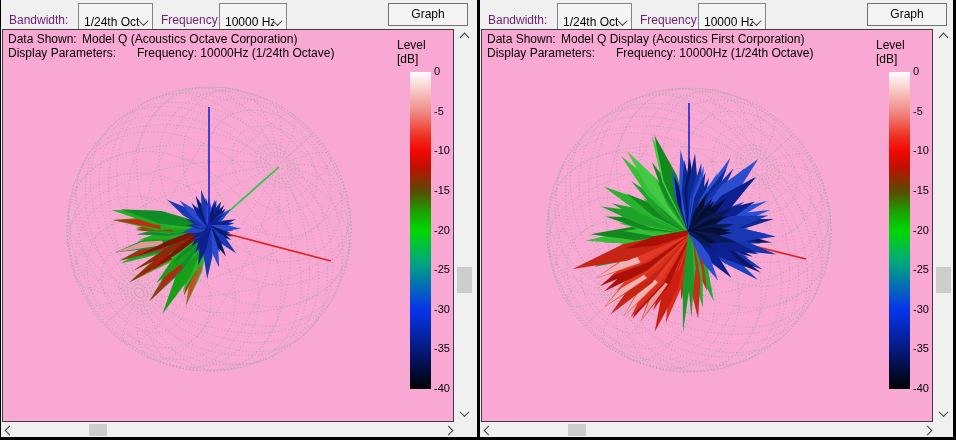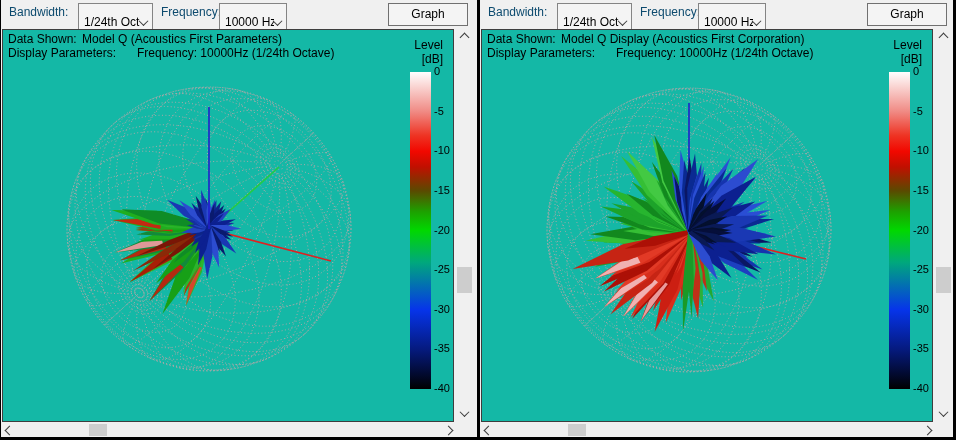--- a/index.html
+++ b/index.html
@@ -2,41 +2,41 @@
 <html><head>
 <meta charset="utf-8">
 <style>
   html,body{margin:0;padding:0}
   body{width:956px;height:440px;position:relative;background:#000;font-family:"Liberation Sans",sans-serif;overflow:hidden}
   .panel{position:absolute;top:0;height:437px;background:#f0f0f0;overflow:hidden}
   #panel-0{left:1px;width:476px}
   #panel-1{left:480px;width:473px}
 
   
-  .tb-label{position:absolute;top:5px;font-size:12px;color:#0c4a6e;white-space:nowrap}
+  .tb-label{position:absolute;top:13px;font-size:12px;color:#701a75;white-space:nowrap}
   .combo{position:absolute;top:3px;height:38px;background:#f4f4f4;border:1px solid #848484;box-sizing:border-box;
          font-size:12px;color:#000;display:flex;align-items:center;padding:3px 5px;white-space:nowrap;overflow:hidden}
   .combo .val{flex:1 1 auto;overflow:hidden}
   .btn{position:absolute;top:3px;left:387px;width:80px;height:23px;background:#f4f4f4;border:1px solid #707070;
        box-sizing:border-box;font-size:12px;color:#000;text-align:center;line-height:20px;padding:0}
   .chev{display:inline-block;width:6px;height:6px;border-left:1px solid #3c3c3c;border-bottom:1px solid #3c3c3c;flex:0 0 auto}
   .chev.down{transform:rotate(-45deg) translate(1px,-1px)}
   .chev.up{transform:rotate(135deg)}
   .chev.left{transform:rotate(45deg)}
   .chev.right{transform:rotate(225deg)}
 
   
-  .plotbox{position:absolute;left:1px;top:29px;width:452px;height:393px;background:#14b8a6;border:1px solid #3e3e3e;box-sizing:border-box}
+  .plotbox{position:absolute;left:1px;top:29px;width:452px;height:393px;background:#f9a8d4;border:1px solid #3e3e3e;box-sizing:border-box}
   .hdr{position:absolute;font-size:12px;color:#000;white-space:nowrap}
   .hdr.l1a{left:5px;top:2px}  .hdr.l1b{left:79px;top:2px}
   .hdr.l2a{left:5px;top:16px} .hdr.l2b{left:134px;top:16px}
   .plot-svg{position:absolute;left:0;top:0}
 
   
-  .cbar-title{position:absolute;left:394px;top:8px;width:46px;text-align:right;font-size:12px;line-height:14px;color:#000}
+  .cbar-title{position:absolute;left:394px;top:8px;width:46px;text-align:left;font-size:12px;line-height:14px;color:#000}
   .cbar{position:absolute;left:407px;top:42px;width:21px;height:317px}
   .ctick{position:absolute;left:431px;font-size:11px;color:#000;white-space:nowrap}
 
   
   .vsb{position:absolute;left:455px;top:29px;width:17px;height:393px;background:#f0f0f0}
   .vsb .arr{position:absolute;left:0;width:17px;height:17px;display:flex;align-items:center;justify-content:center}
   .vsb .arr.top{top:0}.vsb .arr.bot{bottom:0}
   .vsb .thumb{position:absolute;left:1px;width:15px;top:238px;height:26px;background:#cdcdcd}
   .hsb{position:absolute;left:0;top:423px;width:456px;height:14px;background:#f0f0f0}
   .hsb .arr{position:absolute;top:0;width:17px;height:14px;display:flex;align-items:center;justify-content:center}
@@ -55,21 +55,21 @@
   </div>
   <span class="tb-label" style="left:160px">Frequency:</span>
   <div class="combo" style="left:218px;width:68px">
     <span class="val">10000 Hz</span>
     <span class="chev down"></span>
   </div>
   <button class="btn">Graph <u>O</u>ptions</button>
 
   <div class="plotbox">
     <span class="hdr l1a">Data Shown:</span>
-    <span class="hdr l1b">Model Q (Acoustics First Parameters)</span>
+    <span class="hdr l1b">Model Q (Acoustics Octave Corporation)</span>
     <span class="hdr l2a">Display Parameters:</span>
     <span class="hdr l2b">Frequency: 10000Hz (1/24th Octave)</span>
 
     <svg class="plot-svg" id="plot-svg-0" width="450" height="391" viewBox="0 0 450 391">
         <g fill="none" stroke="#a9a9a9" stroke-width="1" stroke-dasharray="1 2.4">
           <path d="M139.8,266.5L145.0,271.8L150.4,276.9L156.0,281.7L161.7,286.3L167.5,290.7L173.4,294.8L179.5,298.7L185.5,302.3L191.7,305.6L197.9,308.6L204.1,311.4L210.3,313.8L216.5,315.9L222.6,317.6L228.8,319.1L234.8,320.2L240.8,321.0L246.7,321.5L252.5,321.6L258.1,321.4L263.6,320.8L269.0,319.9L274.2,318.7L279.1,317.2L283.9,315.3L288.5,313.1L292.9,310.6L297.0,307.8L300.8,304.7L304.4,301.3L307.8,297.6L310.8,293.7L313.6,289.5L316.0,285.0L318.2,280.3L320.1,275.4L321.6,270.3L322.8,265.0L323.8,259.5L324.3,253.8L324.6,248.0L324.5,242.1L324.2,236.0L323.4,229.8L322.4,223.6L321.1,217.3L319.4,210.9L317.4,204.5L315.1,198.1L312.6,191.7L309.7,185.3L306.5,178.9L303.1,172.6L299.4,166.4L295.4,160.2L291.2,154.2L286.8,148.3L282.1,142.5"></path>
           <path d="M140.4,265.8L146.5,269.9L152.8,273.8L159.2,277.5L165.8,281.0L172.5,284.2L179.2,287.3L186.1,290.1L193.0,292.6L199.9,294.9L206.8,296.9L213.8,298.7L220.7,300.1L227.6,301.4L234.4,302.3L241.2,302.9L247.8,303.3L254.3,303.3L260.7,303.1L267.0,302.6L273.1,301.8L279.0,300.8L284.7,299.4L290.2,297.8L295.4,295.9L300.4,293.7L305.2,291.3L309.7,288.6L313.8,285.7L317.7,282.6L321.3,279.2L324.6,275.6L327.6,271.8L330.2,267.8L332.5,263.6L334.4,259.2L336.0,254.6L337.2,249.9L338.1,245.1L338.6,240.1L338.7,235.1L338.5,229.9L337.9,224.6L336.9,219.3L335.6,213.9L334.0,208.5L331.9,203.0L329.6,197.6L326.9,192.1L323.9,186.7L320.5,181.3L316.8,175.9L312.9,170.6L308.6,165.4L304.1,160.3L299.2,155.3L294.2,150.4L288.9,145.6L283.3,141.0"></path>
           <path d="M140.7,264.8L147.3,267.5L154.1,269.9L161.0,272.2L168.0,274.3L175.2,276.1L182.4,277.8L189.7,279.2L197.0,280.5L204.4,281.4L211.7,282.2L219.1,282.8L226.4,283.1L233.6,283.2L240.8,283.0L247.9,282.6L254.9,282.0L261.7,281.2L268.4,280.1L274.9,278.8L281.2,277.3L287.3,275.6L293.2,273.7L298.9,271.6L304.3,269.2L309.4,266.7L314.3,264.0L318.8,261.1L323.1,258.1L327.0,254.8L330.6,251.5L333.8,248.0L336.7,244.3L339.2,240.5L341.4,236.6L343.2,232.7L344.6,228.6L345.7,224.4L346.4,220.2L346.6,215.9L346.5,211.5L346.0,207.2L345.2,202.8L343.9,198.4L342.3,194.0L340.3,189.6L337.9,185.2L335.1,180.9L332.0,176.6L328.6,172.4L324.8,168.3L320.7,164.2L316.3,160.2L311.6,156.4L306.6,152.6L301.3,149.0L295.8,145.5L290.0,142.2L284.0,139.0"></path>
           <path d="M140.7,263.7L147.4,264.7L154.2,265.5L161.2,266.2L168.2,266.7L175.4,266.9L182.7,267.0L190.0,266.9L197.4,266.7L204.8,266.2L212.2,265.5L219.6,264.7L226.9,263.7L234.2,262.5L241.4,261.1L248.6,259.6L255.6,257.9L262.4,256.1L269.1,254.0L275.7,251.9L282.0,249.6L288.2,247.1L294.1,244.5L299.7,241.8L305.2,239.0L310.3,236.1L315.2,233.0L319.7,229.9L324.0,226.7L327.9,223.4L331.5,220.0L334.7,216.6L337.6,213.1L340.1,209.6L342.3,206.1L344.1,202.6L345.5,199.0L346.5,195.4L347.2,191.9L347.4,188.4L347.3,184.9L346.8,181.4L345.9,178.0L344.6,174.6L342.9,171.3L340.9,168.1L338.5,165.0L335.7,161.9L332.6,159.0L329.1,156.2L325.3,153.5L321.1,150.9L316.7,148.4L311.9,146.1L306.8,144.0L301.5,141.9L295.9,140.1L290.1,138.4L284.0,136.9"></path>
           <path d="M140.5,262.5L146.7,261.8L153.2,260.9L159.7,259.9L166.4,258.7L173.2,257.3L180.1,255.7L187.1,254.0L194.1,252.2L201.2,250.2L208.2,248.0L215.3,245.8L222.3,243.4L229.3,240.8L236.2,238.2L243.1,235.4L249.8,232.6L256.4,229.7L262.9,226.6L269.3,223.5L275.4,220.4L281.4,217.1L287.1,213.9L292.7,210.6L298.0,207.2L303.0,203.8L307.8,200.5L312.3,197.1L316.5,193.7L320.4,190.3L324.0,187.0L327.3,183.7L330.2,180.4L332.8,177.2L335.0,174.0L336.9,170.9L338.5,167.9L339.6,165.0L340.4,162.2L340.9,159.4L340.9,156.8L340.6,154.3L340.0,151.9L338.9,149.7L337.5,147.6L335.8,145.6L333.6,143.7L331.2,142.1L328.4,140.5L325.2,139.2L321.7,138.0L318.0,136.9L313.9,136.1L309.5,135.4L304.8,134.9L299.8,134.5L294.6,134.3L289.2,134.4L283.5,134.5"></path>

